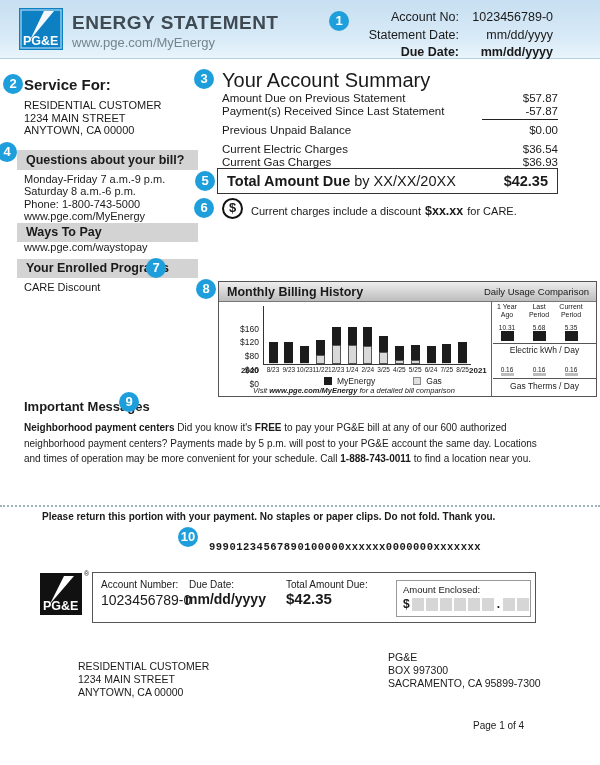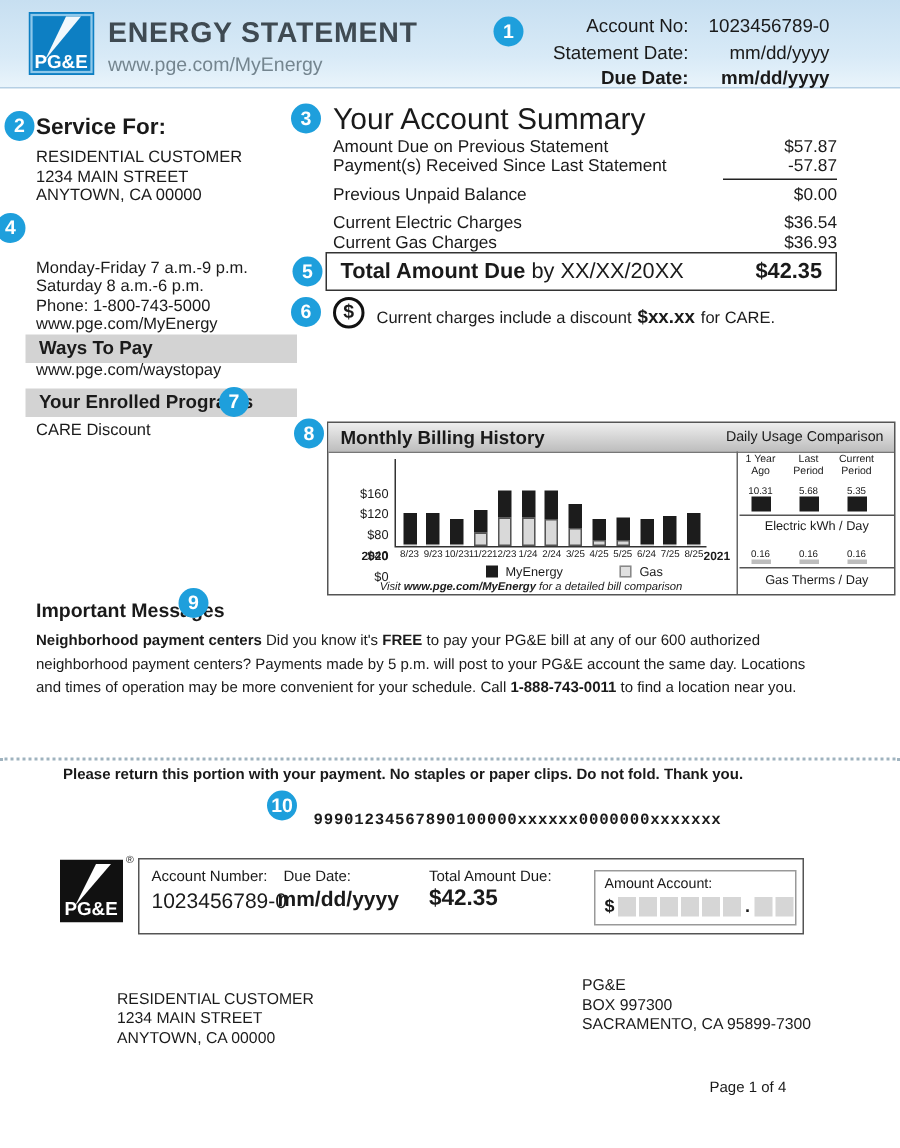--- a/index.html
+++ b/index.html
@@ -156,20 +156,21 @@
   <div class="callout co9">9</div>
   <div class="callout co10">10</div>
 
   <div class="svc-title">Service For:</div>
   <div class="addr">
     <div>RESIDENTIAL CUSTOMER</div>
     <div>1234 MAIN STREET</div>
     <div>ANYTOWN, CA 00000</div>
   </div>
 
+  <div class="gbar gb1">Questions about your bill?</div>
   <div class="q-lines">
     <div>Monday-Friday 7 a.m.-9 p.m.</div>
     <div>Saturday 8 a.m.-6 p.m.</div>
     <div>Phone: 1-800-743-5000</div>
     <div>www.pge.com/MyEnergy</div>
   </div>
 
   <div class="gbar gb2">Ways To Pay</div>
   <div class="wtp-lines">www.pge.com/waystopay</div>
 
@@ -316,21 +317,21 @@
   <span class="stub-reg">®</span>
 
   <div class="stub-box">
     <span class="sb sb-l1">Account Number:</span>
     <span class="sb sb-v1">1023456789-0</span>
     <span class="sb sb-l2">Due Date:</span>
     <span class="sb sb-v2">mm/dd/yyyy</span>
     <span class="sb sb-l3">Total Amount Due:</span>
     <span class="sb sb-v3">$42.35</span>
     <div class="amt-box">
-      <span class="ab-label">Amount Account:</span>
+      <span class="ab-label">Amount Enclosed:</span>
       <div class="ab-row">
         <span>$</span>
         <span class="sq"></span>
         <span class="sq"></span>
         <span class="sq"></span>
         <span class="sq"></span>
         <span class="sq"></span>
         <span class="sq"></span>
         <span class="dot">.</span>
         <span class="sq"></span>

